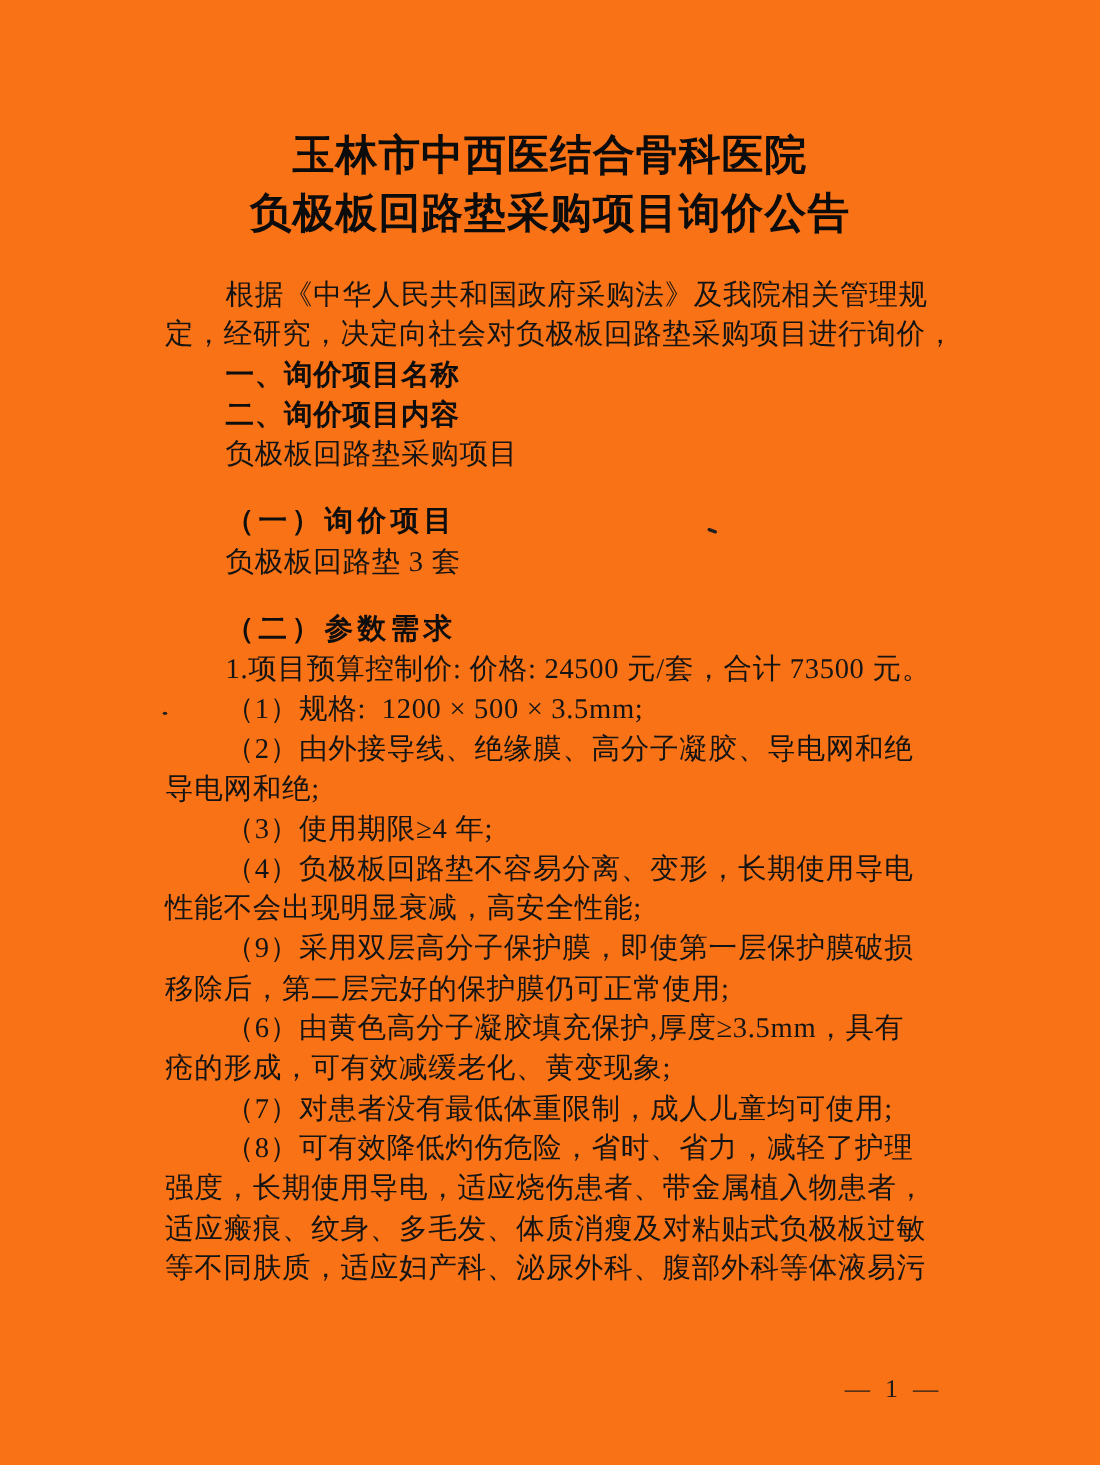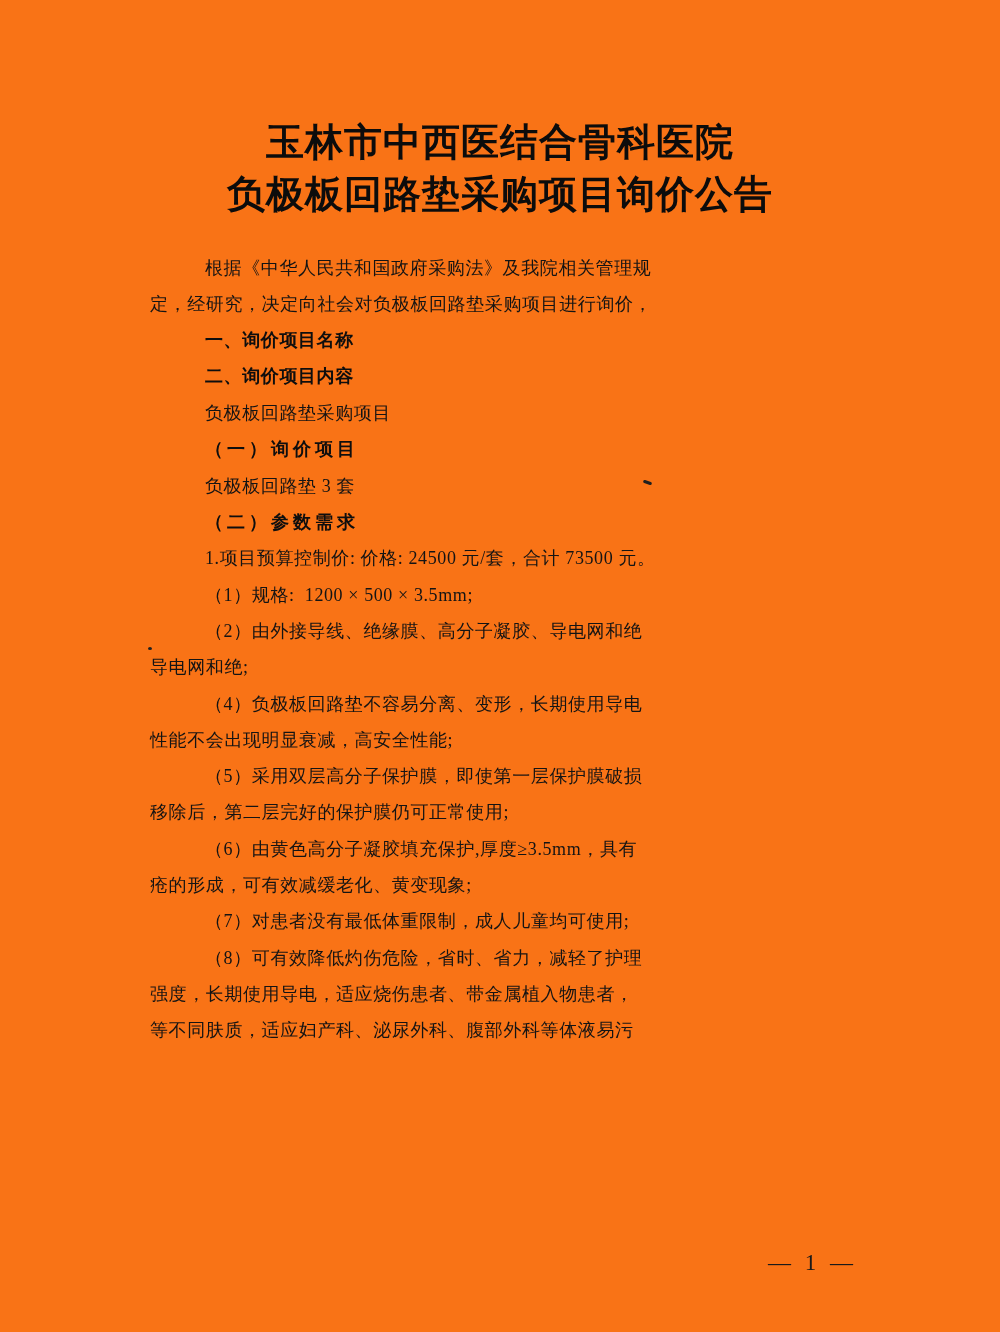--- a/index.html
+++ b/index.html
@@ -34,35 +34,36 @@
   }
   .body-block {
     position: absolute;
     top: 250px;
     left: 150px;
     width: 760px;
   }
   .line {
     height: 36.3px;
     line-height: 36.3px;
-    font-size: 18px;
+    font-size: 26px;
     letter-spacing: 0.6px;
     white-space: pre;
     color: #141414;
   }
   .ind { padding-left: 55px; }
   .hei {
-    font-family: Liberation Mono, monospace;
+    font-family: Liberation Serif, serif;
     font-weight: bold;
     color: #0e0e0e;
   }
   .kai {
     font-weight: bold;
     letter-spacing: 4px;
     color: #0e0e0e;
+    margin-top: 25px;
   }
   .page-number {
     position: absolute;
     top: 1250px;
     left: 768px;
     font-size: 23px;
     letter-spacing: 4px;
     color: #1a1a1a;
     white-space: pre;
   }
@@ -101,29 +102,31 @@
       <div class="line ind hei">一、询价项目名称</div>
       <div class="line ind hei">二、询价项目内容</div>
       <div class="line ind">负极板回路垫采购项目</div>
       <div class="line ind kai">（一）询价项目</div>
       <div class="line ind">负极板回路垫 3 套</div>
       <div class="line ind kai">（二）参数需求</div>
       <div class="line ind">1.项目预算控制价: 价格: 24500 元/套，合计 73500 元。</div>
       <div class="line ind">（1）规格:  1200 × 500 × 3.5mm;</div>
       <div class="line ind">（2）由外接导线、绝缘膜、高分子凝胶、导电网和绝</div>
       <div class="line">导电网和绝;</div>
+      <div class="line ind">（3）使用期限≥4 年;</div>
       <div class="line ind">（4）负极板回路垫不容易分离、变形，长期使用导电</div>
       <div class="line">性能不会出现明显衰减，高安全性能;</div>
-      <div class="line ind">（5）采用双层高分子保护膜，即使第一层保护膜破损</div>
+      <div class="line ind">（9）采用双层高分子保护膜，即使第一层保护膜破损</div>
       <div class="line">移除后，第二层完好的保护膜仍可正常使用;</div>
       <div class="line ind">（6）由黄色高分子凝胶填充保护,厚度≥3.5mm，具有</div>
       <div class="line">疮的形成，可有效减缓老化、黄变现象;</div>
       <div class="line ind">（7）对患者没有最低体重限制，成人儿童均可使用;</div>
       <div class="line ind">（8）可有效降低灼伤危险，省时、省力，减轻了护理</div>
       <div class="line">强度，长期使用导电，适应烧伤患者、带金属植入物患者，</div>
+      <div class="line">适应瘢痕、纹身、多毛发、体质消瘦及对粘贴式负极板过敏</div>
       <div class="line">等不同肤质，适应妇产科、泌尿外科、腹部外科等体液易污</div>
     </div>
 
   <div class="speck speck-1"></div>
   <div class="speck speck-2"></div>
 
   <div class="page-number">— 1 —</div>
 </div>
 
 </body></html>

